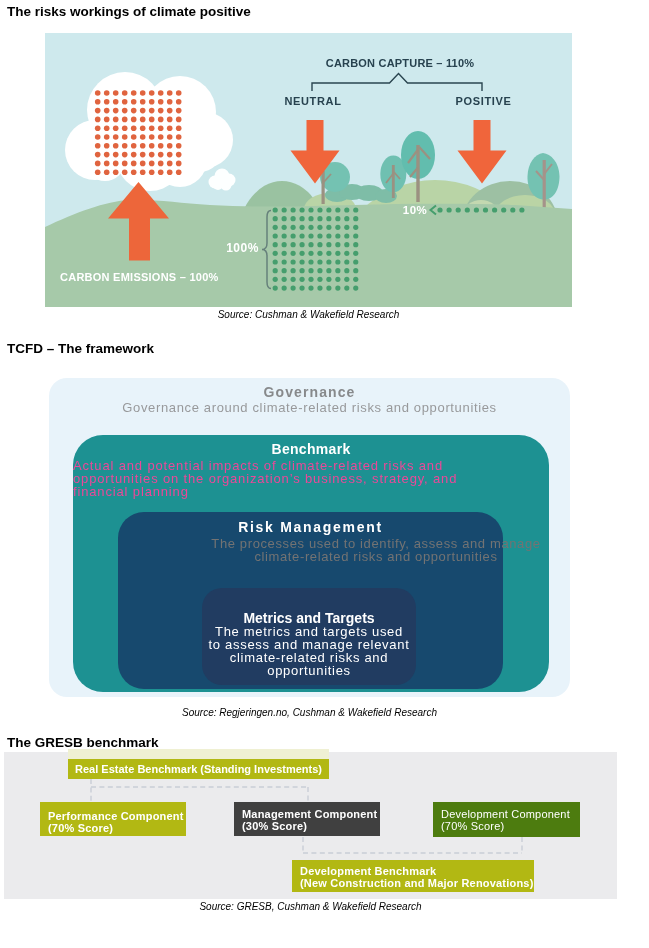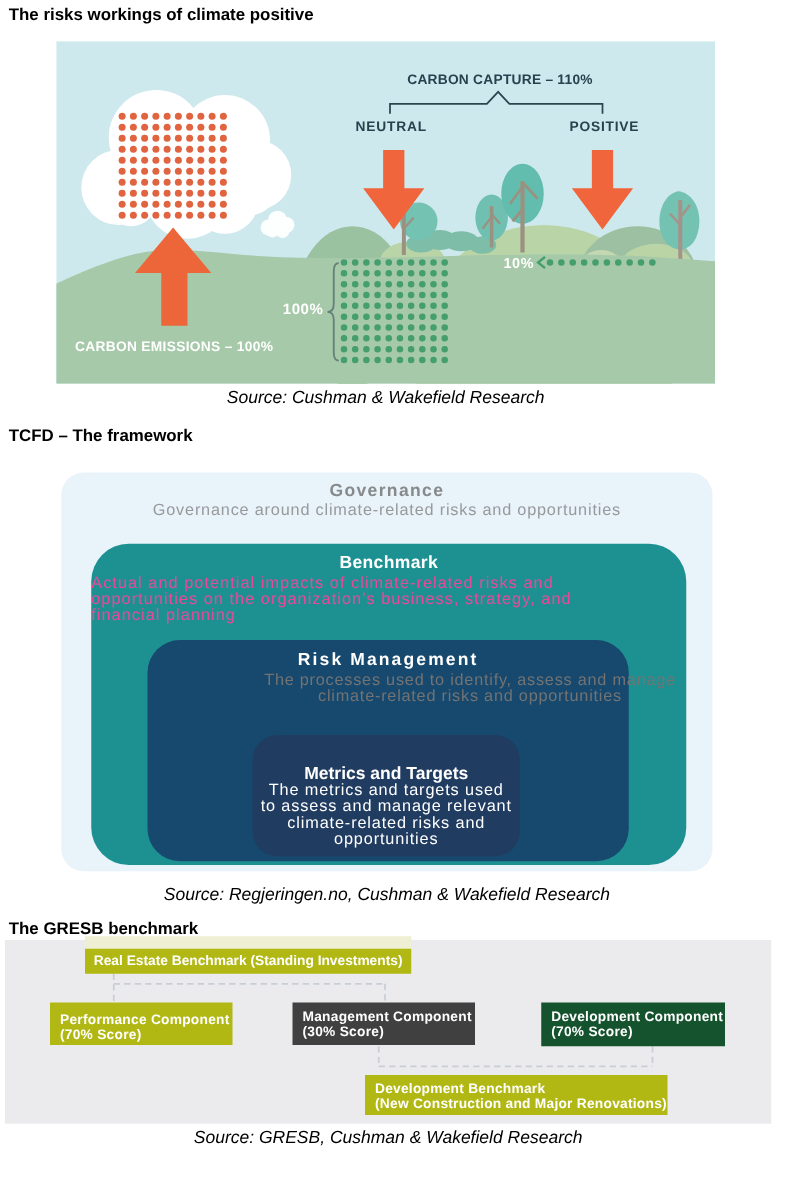--- a/index.html
+++ b/index.html
@@ -1,18 +1,18 @@
 <!DOCTYPE html>
 <html><head>
 <meta charset="utf-8">
 <style>
   html,body{margin:0;padding:0;}
   body{width:649px;height:948px;background:#fff;font-family:"Liberation Sans",sans-serif;position:relative;overflow:hidden;}
   .h{position:absolute;left:7px;font-weight:bold;font-size:13.5px;color:#000;white-space:nowrap;}
-  .src{position:absolute;font-style:italic;font-size:14px;color:#000;text-align:center;white-space:nowrap;}
+  .src{position:absolute;font-style:italic;font-size:10px;color:#000;text-align:center;white-space:nowrap;}
   .abs{position:absolute;}
 </style>
 </head>
 <body>
 
 <div class="h" style="top:3.5px;">The risks workings of climate positive</div>
 <div class="h" style="top:341px;">TCFD – The framework</div>
 <div class="h" style="top:735px;">The GRESB benchmark</div>
 
 <svg class="abs" style="left:45px;top:33px;" width="527" height="274" viewBox="0 0 527 274">
@@ -350,20 +350,20 @@
 
 <div class="abs" style="left:68px;top:748.5px;width:261px;height:11px;background:#eff0d3;"></div>
 <div class="abs" style="left:68px;top:759px;width:261px;height:20px;background:#b2b813;color:#fff;font-weight:bold;font-size:11px;letter-spacing:0px;line-height:20px;text-align:center;">Real Estate Benchmark (Standing Investments)</div>
 
 <div class="abs" style="left:40px;top:802px;width:146px;height:34px;background:#b2b813;color:#fff;font-weight:bold;font-size:11px;letter-spacing:0.2px;line-height:12px;">
     <div style="padding:8px 0 0 8px;">Performance Component<br>(70% Score)</div>
   </div>
 <div class="abs" style="left:234px;top:802px;width:146px;height:34px;background:#404040;color:#fff;font-weight:bold;font-size:11px;letter-spacing:0.2px;line-height:12px;">
     <div style="padding:6px 0 0 8px;">Management Component<br>(30% Score)</div>
   </div>
-<div class="abs" style="left:433px;top:802px;width:147px;height:35px;background:#14532d;color:#fff;font-weight:bold;font-size:11px;letter-spacing:0.2px;line-height:12px;">
+<div class="abs" style="left:433px;top:802px;width:147px;height:35px;background:#4d7c0f;color:#fff;font-weight:normal;font-size:11px;letter-spacing:0.2px;line-height:12px;">
     <div style="padding:6px 0 0 8px;">Development Component<br>(70% Score)</div>
   </div>
 <div class="abs" style="left:292px;top:860px;width:242px;height:32px;background:#b2b813;color:#fff;font-weight:bold;font-size:11px;letter-spacing:0.2px;line-height:12px;">
     <div style="padding:5px 0 0 8px;">Development Benchmark<br>(New Construction and Major Renovations)</div>
   </div>
 
 <div class="src" style="left:4px;top:901px;width:613px;">Source: GRESB, Cushman &amp; Wakefield Research</div>
 
 </body></html>

